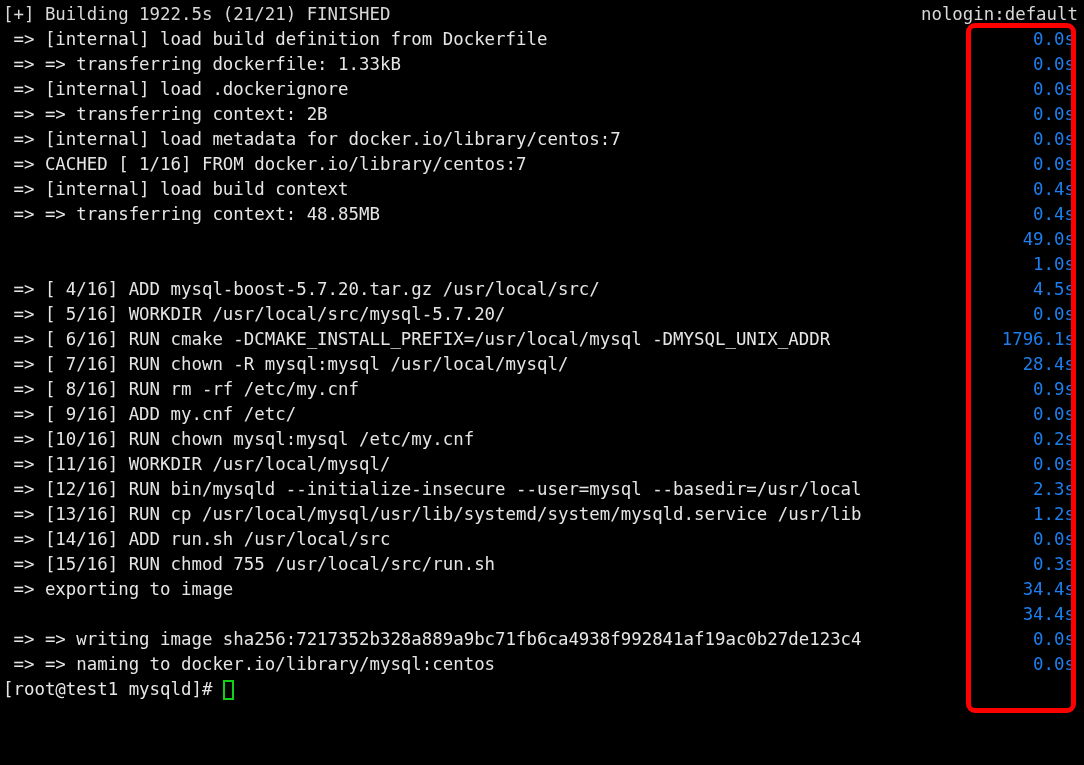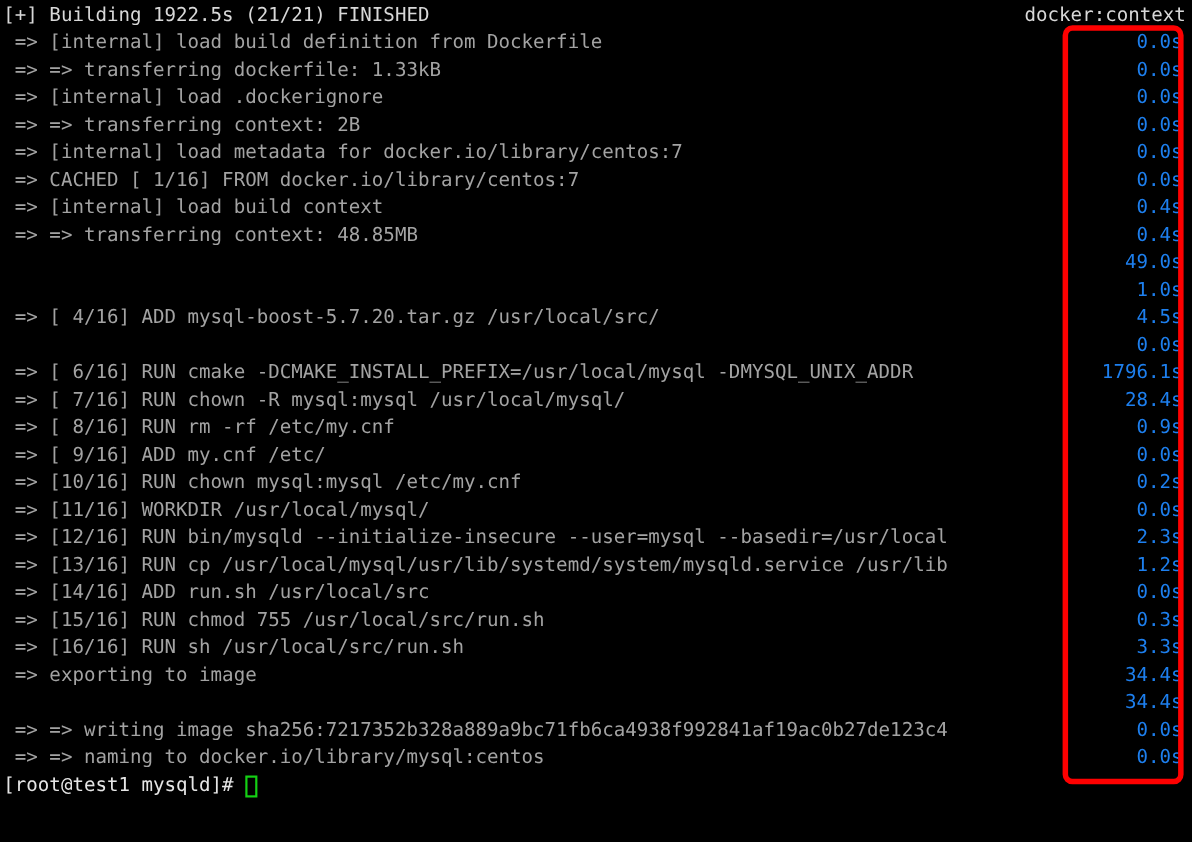--- a/index.html
+++ b/index.html
@@ -37,21 +37,21 @@
     white-space: pre;
   }
   .time {
     position: absolute;
     right: 9px;
     top: 0;
     white-space: pre;
     text-align: center;
   }
   .c-head { color: #d8d8d8; }
-  .c-step { color: #a3a3a3; }
+  .c-step { color: #e5e5e5; }
   .c-time { color: #1d7fee; }
   .c-prompt { color: #e6e6e6; }
 
   
   .header-line .hdr-left {
     position: absolute;
     left: 3px;
     top: 0;
     white-space: pre;
   }
@@ -88,47 +88,46 @@
 </style>
 </head>
 <body>
 
 <div id="terminal">
 
   <div class="screen">
 
     <div class="line header-line">
       <span class="hdr-left c-head">[+] Building 1922.5s (21/21) FINISHED</span>
-      <span class="hdr-right c-head">docker:context</span>
+      <span class="hdr-right c-head">nologin:default</span>
     </div>
 
     <div id="lines-container">
         <div class="line"><span class="txt c-step"> =&gt; [internal] load build definition from Dockerfile</span><span class="time c-time">0.0s</span></div>
         <div class="line"><span class="txt c-step"> =&gt; =&gt; transferring dockerfile: 1.33kB</span><span class="time c-time">0.0s</span></div>
         <div class="line"><span class="txt c-step"> =&gt; [internal] load .dockerignore</span><span class="time c-time">0.0s</span></div>
         <div class="line"><span class="txt c-step"> =&gt; =&gt; transferring context: 2B</span><span class="time c-time">0.0s</span></div>
         <div class="line"><span class="txt c-step"> =&gt; [internal] load metadata for docker.io/library/centos:7</span><span class="time c-time">0.0s</span></div>
         <div class="line"><span class="txt c-step"> =&gt; CACHED [ 1/16] FROM docker.io/library/centos:7</span><span class="time c-time">0.0s</span></div>
         <div class="line"><span class="txt c-step"> =&gt; [internal] load build context</span><span class="time c-time">0.4s</span></div>
         <div class="line"><span class="txt c-step"> =&gt; =&gt; transferring context: 48.85MB</span><span class="time c-time">0.4s</span></div>
         <div class="line"><span class="time c-time">49.0s</span></div>
         <div class="line"><span class="time c-time">1.0s</span></div>
         <div class="line"><span class="txt c-step"> =&gt; [ 4/16] ADD mysql-boost-5.7.20.tar.gz /usr/local/src/</span><span class="time c-time">4.5s</span></div>
-        <div class="line"><span class="time c-time">0.0s</span></div>
+        <div class="line"><span class="txt c-step"> =&gt; [ 5/16] WORKDIR /usr/local/src/mysql-5.7.20/</span><span class="time c-time">0.0s</span></div>
         <div class="line"><span class="txt c-step"> =&gt; [ 6/16] RUN cmake -DCMAKE_INSTALL_PREFIX=/usr/local/mysql -DMYSQL_UNIX_ADDR</span><span class="time c-time">1796.1s</span></div>
         <div class="line"><span class="txt c-step"> =&gt; [ 7/16] RUN chown -R mysql:mysql /usr/local/mysql/</span><span class="time c-time">28.4s</span></div>
         <div class="line"><span class="txt c-step"> =&gt; [ 8/16] RUN rm -rf /etc/my.cnf</span><span class="time c-time">0.9s</span></div>
         <div class="line"><span class="txt c-step"> =&gt; [ 9/16] ADD my.cnf /etc/</span><span class="time c-time">0.0s</span></div>
         <div class="line"><span class="txt c-step"> =&gt; [10/16] RUN chown mysql:mysql /etc/my.cnf</span><span class="time c-time">0.2s</span></div>
         <div class="line"><span class="txt c-step"> =&gt; [11/16] WORKDIR /usr/local/mysql/</span><span class="time c-time">0.0s</span></div>
         <div class="line"><span class="txt c-step"> =&gt; [12/16] RUN bin/mysqld --initialize-insecure --user=mysql --basedir=/usr/local</span><span class="time c-time">2.3s</span></div>
         <div class="line"><span class="txt c-step"> =&gt; [13/16] RUN cp /usr/local/mysql/usr/lib/systemd/system/mysqld.service /usr/lib</span><span class="time c-time">1.2s</span></div>
         <div class="line"><span class="txt c-step"> =&gt; [14/16] ADD run.sh /usr/local/src</span><span class="time c-time">0.0s</span></div>
         <div class="line"><span class="txt c-step"> =&gt; [15/16] RUN chmod 755 /usr/local/src/run.sh</span><span class="time c-time">0.3s</span></div>
-        <div class="line"><span class="txt c-step"> =&gt; [16/16] RUN sh /usr/local/src/run.sh</span><span class="time c-time">3.3s</span></div>
         <div class="line"><span class="txt c-step"> =&gt; exporting to image</span><span class="time c-time">34.4s</span></div>
         <div class="line"><span class="time c-time">34.4s</span></div>
         <div class="line"><span class="txt c-step"> =&gt; =&gt; writing image sha256:7217352b328a889a9bc71fb6ca4938f992841af19ac0b27de123c4</span><span class="time c-time">0.0s</span></div>
         <div class="line"><span class="txt c-step"> =&gt; =&gt; naming to docker.io/library/mysql:centos</span><span class="time c-time">0.0s</span></div>
       </div>
 
     <div class="line">
       <span class="txt c-prompt">[root@test1 mysqld]# </span>
       <span class="cursor" id="cursor" style="left: 222.875px;"></span>
     </div>

